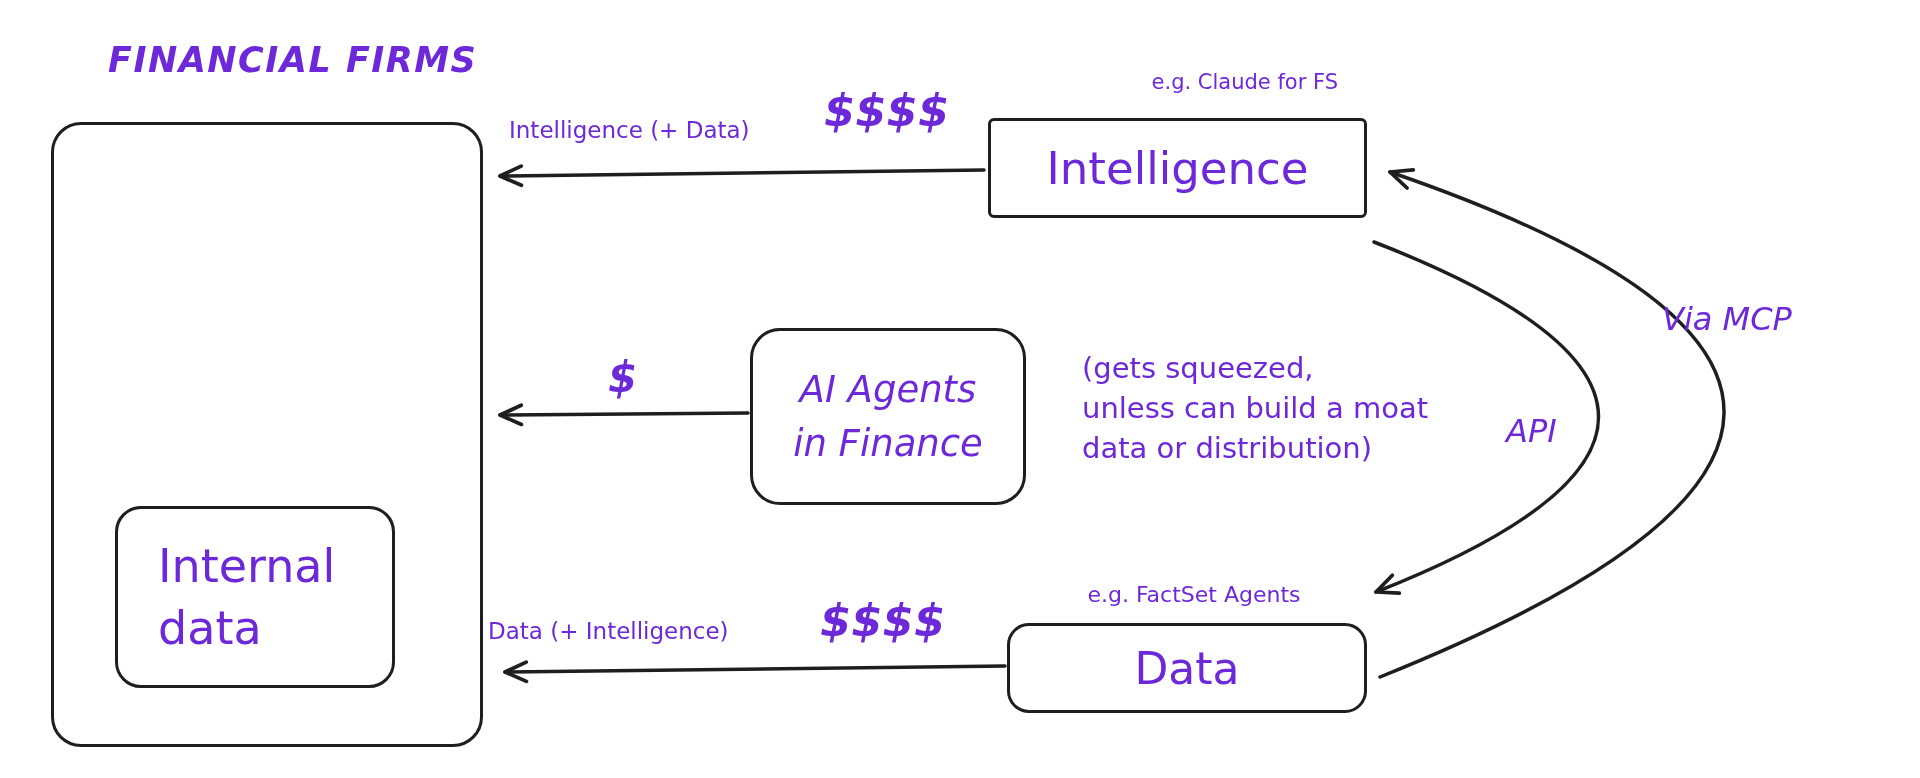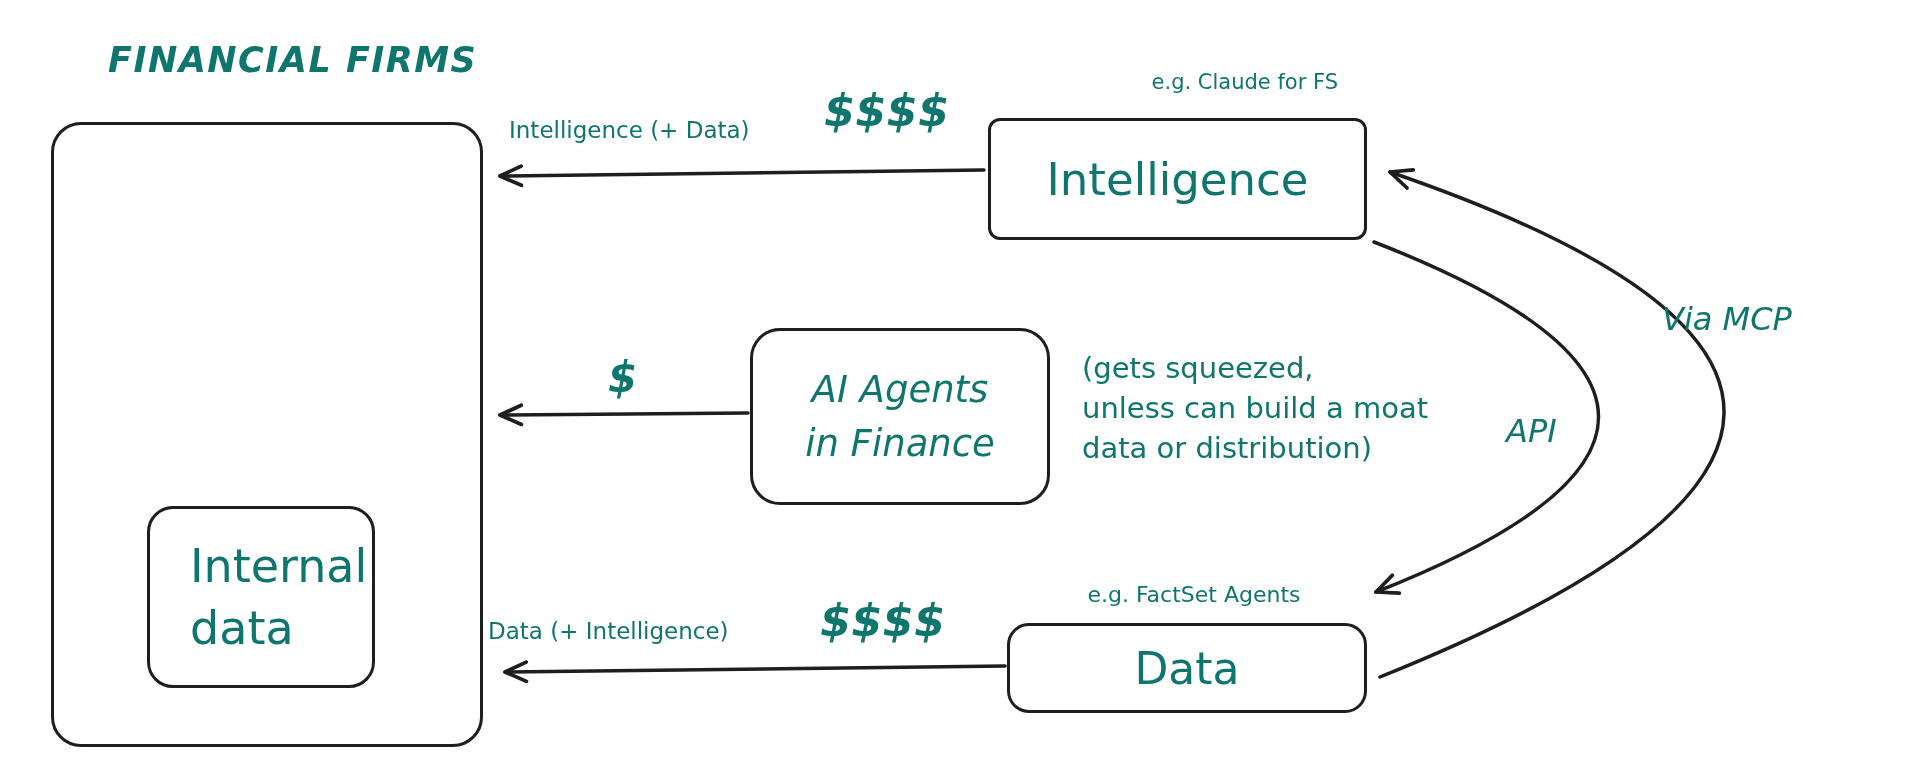--- a/index.html
+++ b/index.html
@@ -1,21 +1,21 @@
 <!DOCTYPE html>
 <html><head>
 <meta charset="utf-8">
 <style>
   html, body { margin: 0; padding: 0; background: #ffffff; }
   .canvas {
     position: relative;
     width: 1920px;
     height: 778px;
     background: #ffffff;
-    color: #0f766e;
+    color: #6d28d9;
     font-family: "DejaVu Sans", "Liberation Sans", sans-serif;
     overflow: hidden;
   }
   svg.arrows-layer {
     position: absolute;
     left: 0; top: 0;
     width: 1920px; height: 778px;
   }
   .box {
     position: absolute;
@@ -33,30 +33,30 @@
     text-align: center;
   }
   .t { position: absolute; white-space: nowrap; }
   .hand { font-family: "DejaVu Sans", "Liberation Sans", sans-serif; }
 
   
   .financial-firms-box { left: 51px; top: 122px; width: 432px; height: 625px; border-radius: 30px; }
   .diagram-title { left: 108px; top: 40px; font-size: 35px; font-style: italic; letter-spacing: 1.5px; font-weight: bold; }
 
   
-  .internal-data-box { left: 115px; top: 506px; width: 228px; height: 182px; border-radius: 26px; margin-left: 32px; }
+  .internal-data-box { left: 115px; top: 506px; width: 280px; height: 182px; border-radius: 26px; }
   .internal-data-label { align-items: flex-start; padding-left: 40px; font-size: 46px; line-height: 62px; }
 
   
   .intelligence-caption { left: 958px; top: 70px; width: 380px; text-align: right; font-size: 21px; }
-  .intelligence-box { left: 988px; top: 118px; width: 379px; height: 122px; border-radius: 12px; }
+  .intelligence-box { left: 988px; top: 118px; width: 379px; height: 100px; border-radius: 6px; }
   .intelligence-label { font-size: 45px; }
 
   
-  .ai-agents-box { left: 750px; top: 328px; width: 300px; height: 177px; border-radius: 30px; }
+  .ai-agents-box { left: 750px; top: 328px; width: 276px; height: 177px; border-radius: 30px; }
   .ai-agents-label { font-size: 37px; line-height: 54px; font-style: italic; }
 
   
   .data-caption { left: 1014px; top: 582px; width: 360px; text-align: center; font-size: 22px; }
   .data-box { left: 1007px; top: 623px; width: 360px; height: 90px; border-radius: 22px; }
   .data-label { font-size: 44px; }
 
   
   .flow-label-top { left: 509px; top: 117px; font-size: 23px; }
   .flow-price-top { left: 824px; top: 84px; font-size: 45px; font-weight: bold; font-style: italic; }

